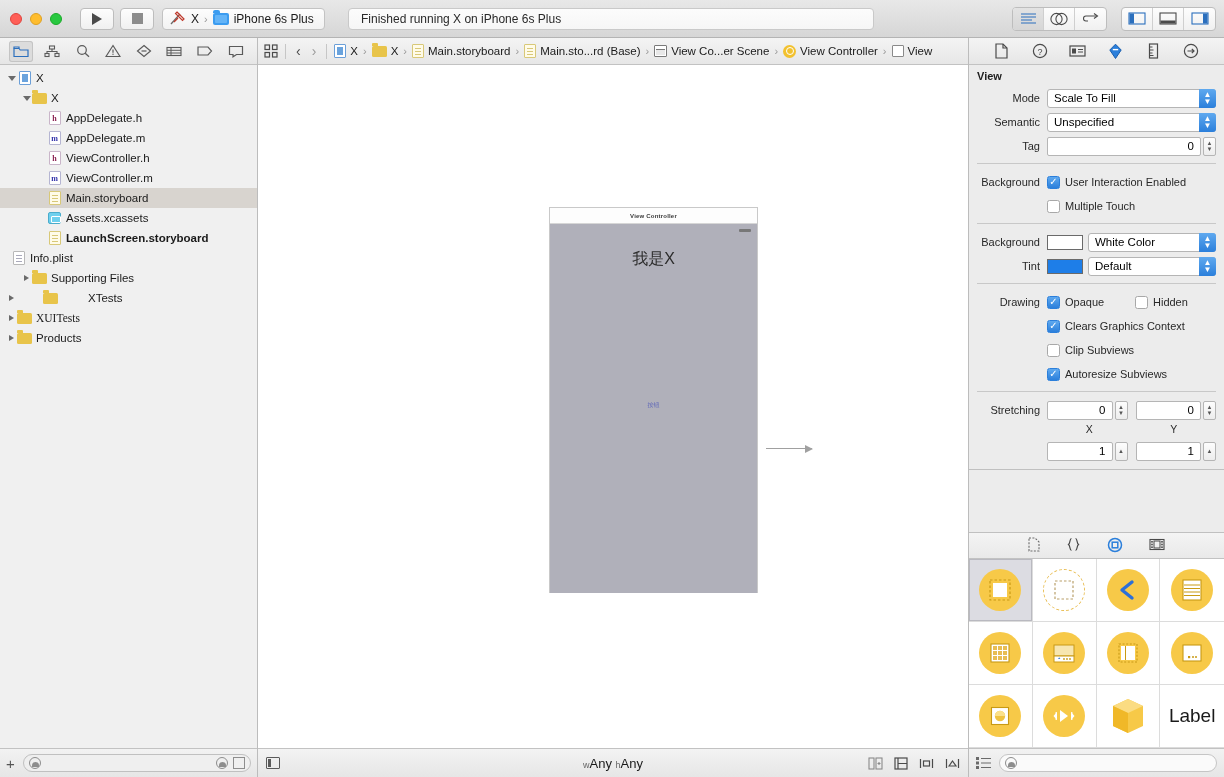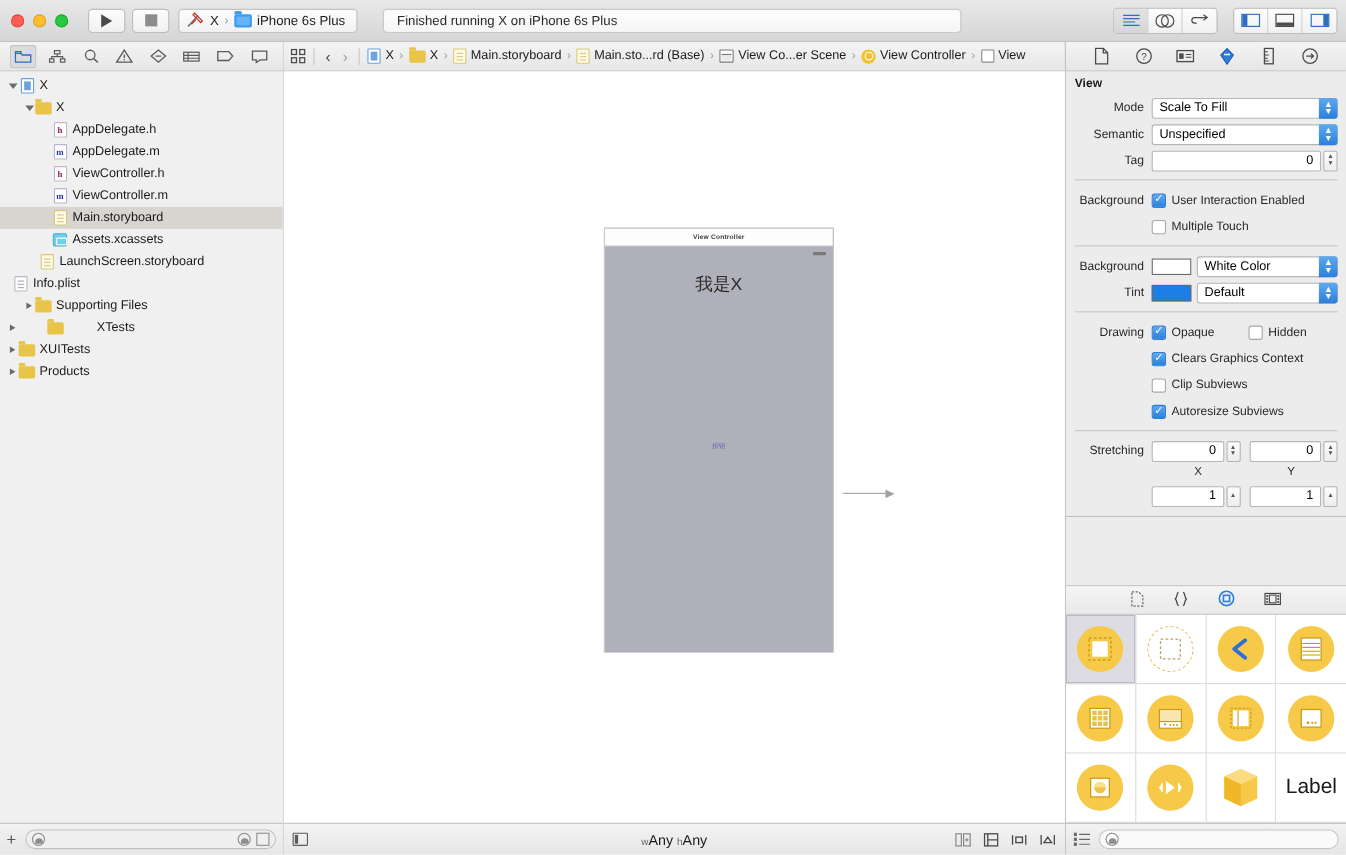--- a/index.html
+++ b/index.html
@@ -377,21 +377,21 @@
             </span>
             <span>Main.storyboard</span>
           </div>
           <div class="row" style="padding-left: 36px;">
             <span class="disc"></span>
             <span class="ficon">
               <span class="ic-assets"></span>
             </span>
             <span>Assets.xcassets</span>
           </div>
-          <div class="row" style="padding-left: 24px;">
+          <div class="row" style="padding-left: 36px; font-weight: bold;">
             <span class="disc"></span>
             <span class="ficon">
               <span class="ic-sb"></span>
             </span>
             <span>LaunchScreen.storyboard</span>
           </div>
           <div class="row" style="">
             <span class="disc"></span>
             <span class="ficon">
               <span class="ic-plist"></span>
@@ -409,21 +409,21 @@
           </div>
           <div class="row" style="padding-left: 6px; gap: 26px;">
             <span class="disc">
               <span class="caret"></span>
             </span>
             <span class="ficon">
               <span class="ic-folder"></span>
             </span>
             <span>XTests</span>
           </div>
-          <div class="row" style="padding-left: 6px;">
+          <div class="row" style="padding-left: 6px; font-family: Liberation Serif, serif;">
             <span class="disc">
               <span class="caret"></span>
             </span>
             <span class="ficon">
               <span class="ic-folder"></span>
             </span>
             <span>XUITests</span>
           </div>
           <div class="row" style="padding-left: 6px;">
             <span class="disc">

